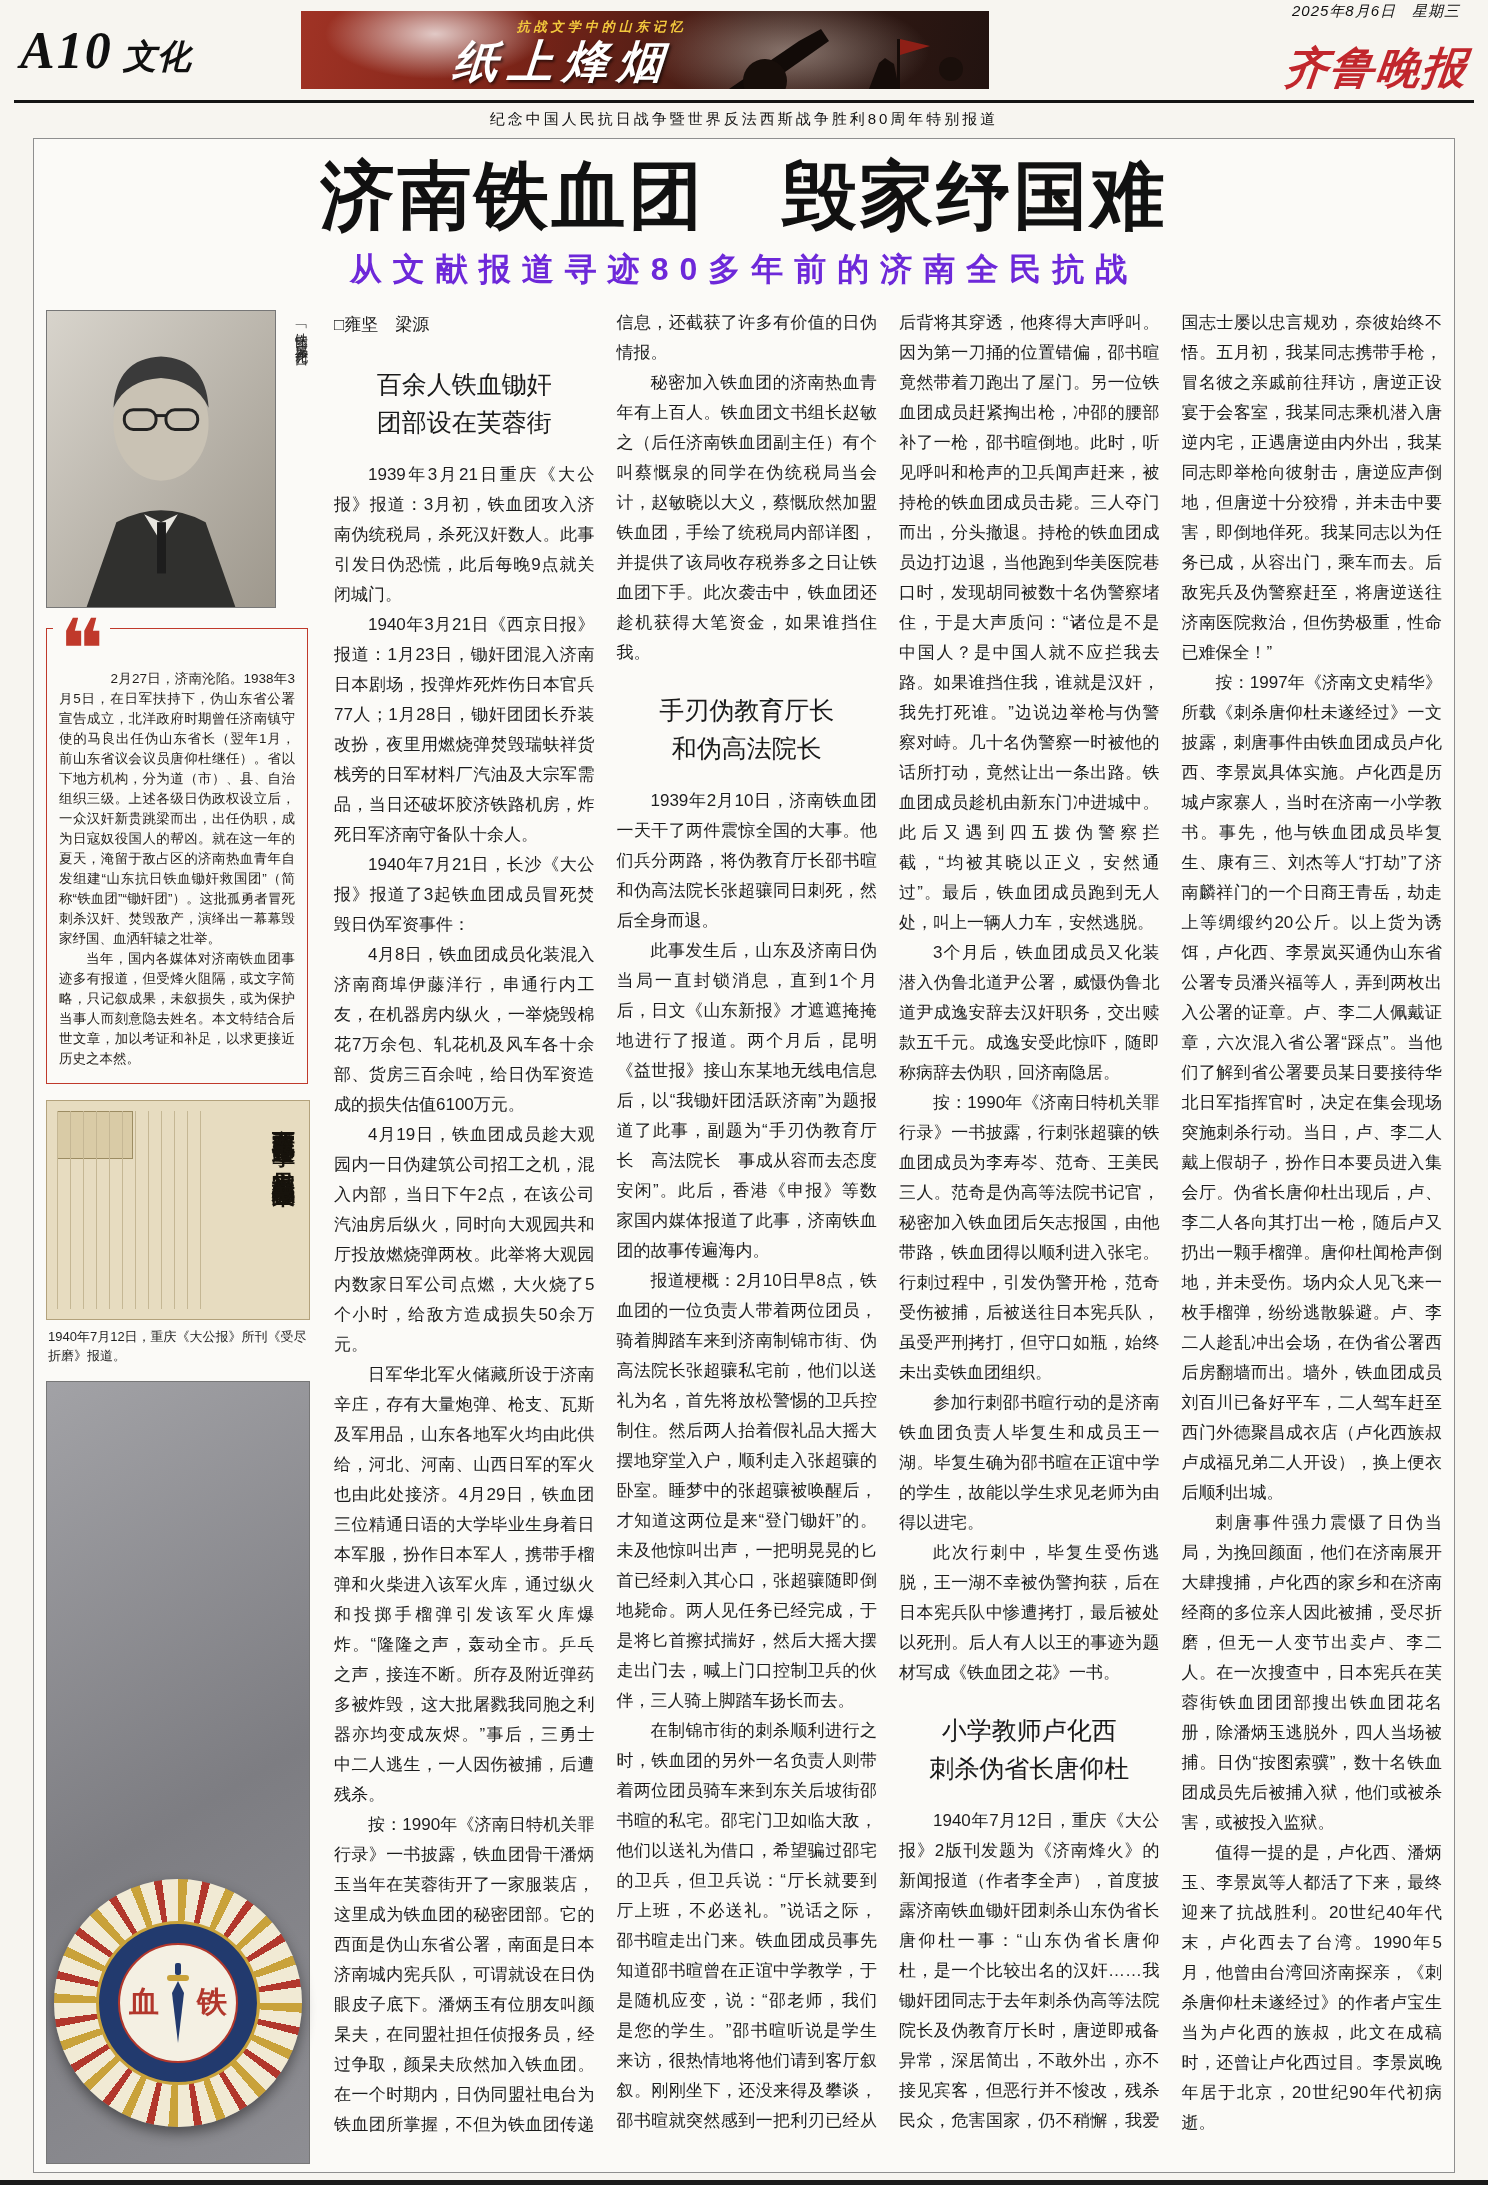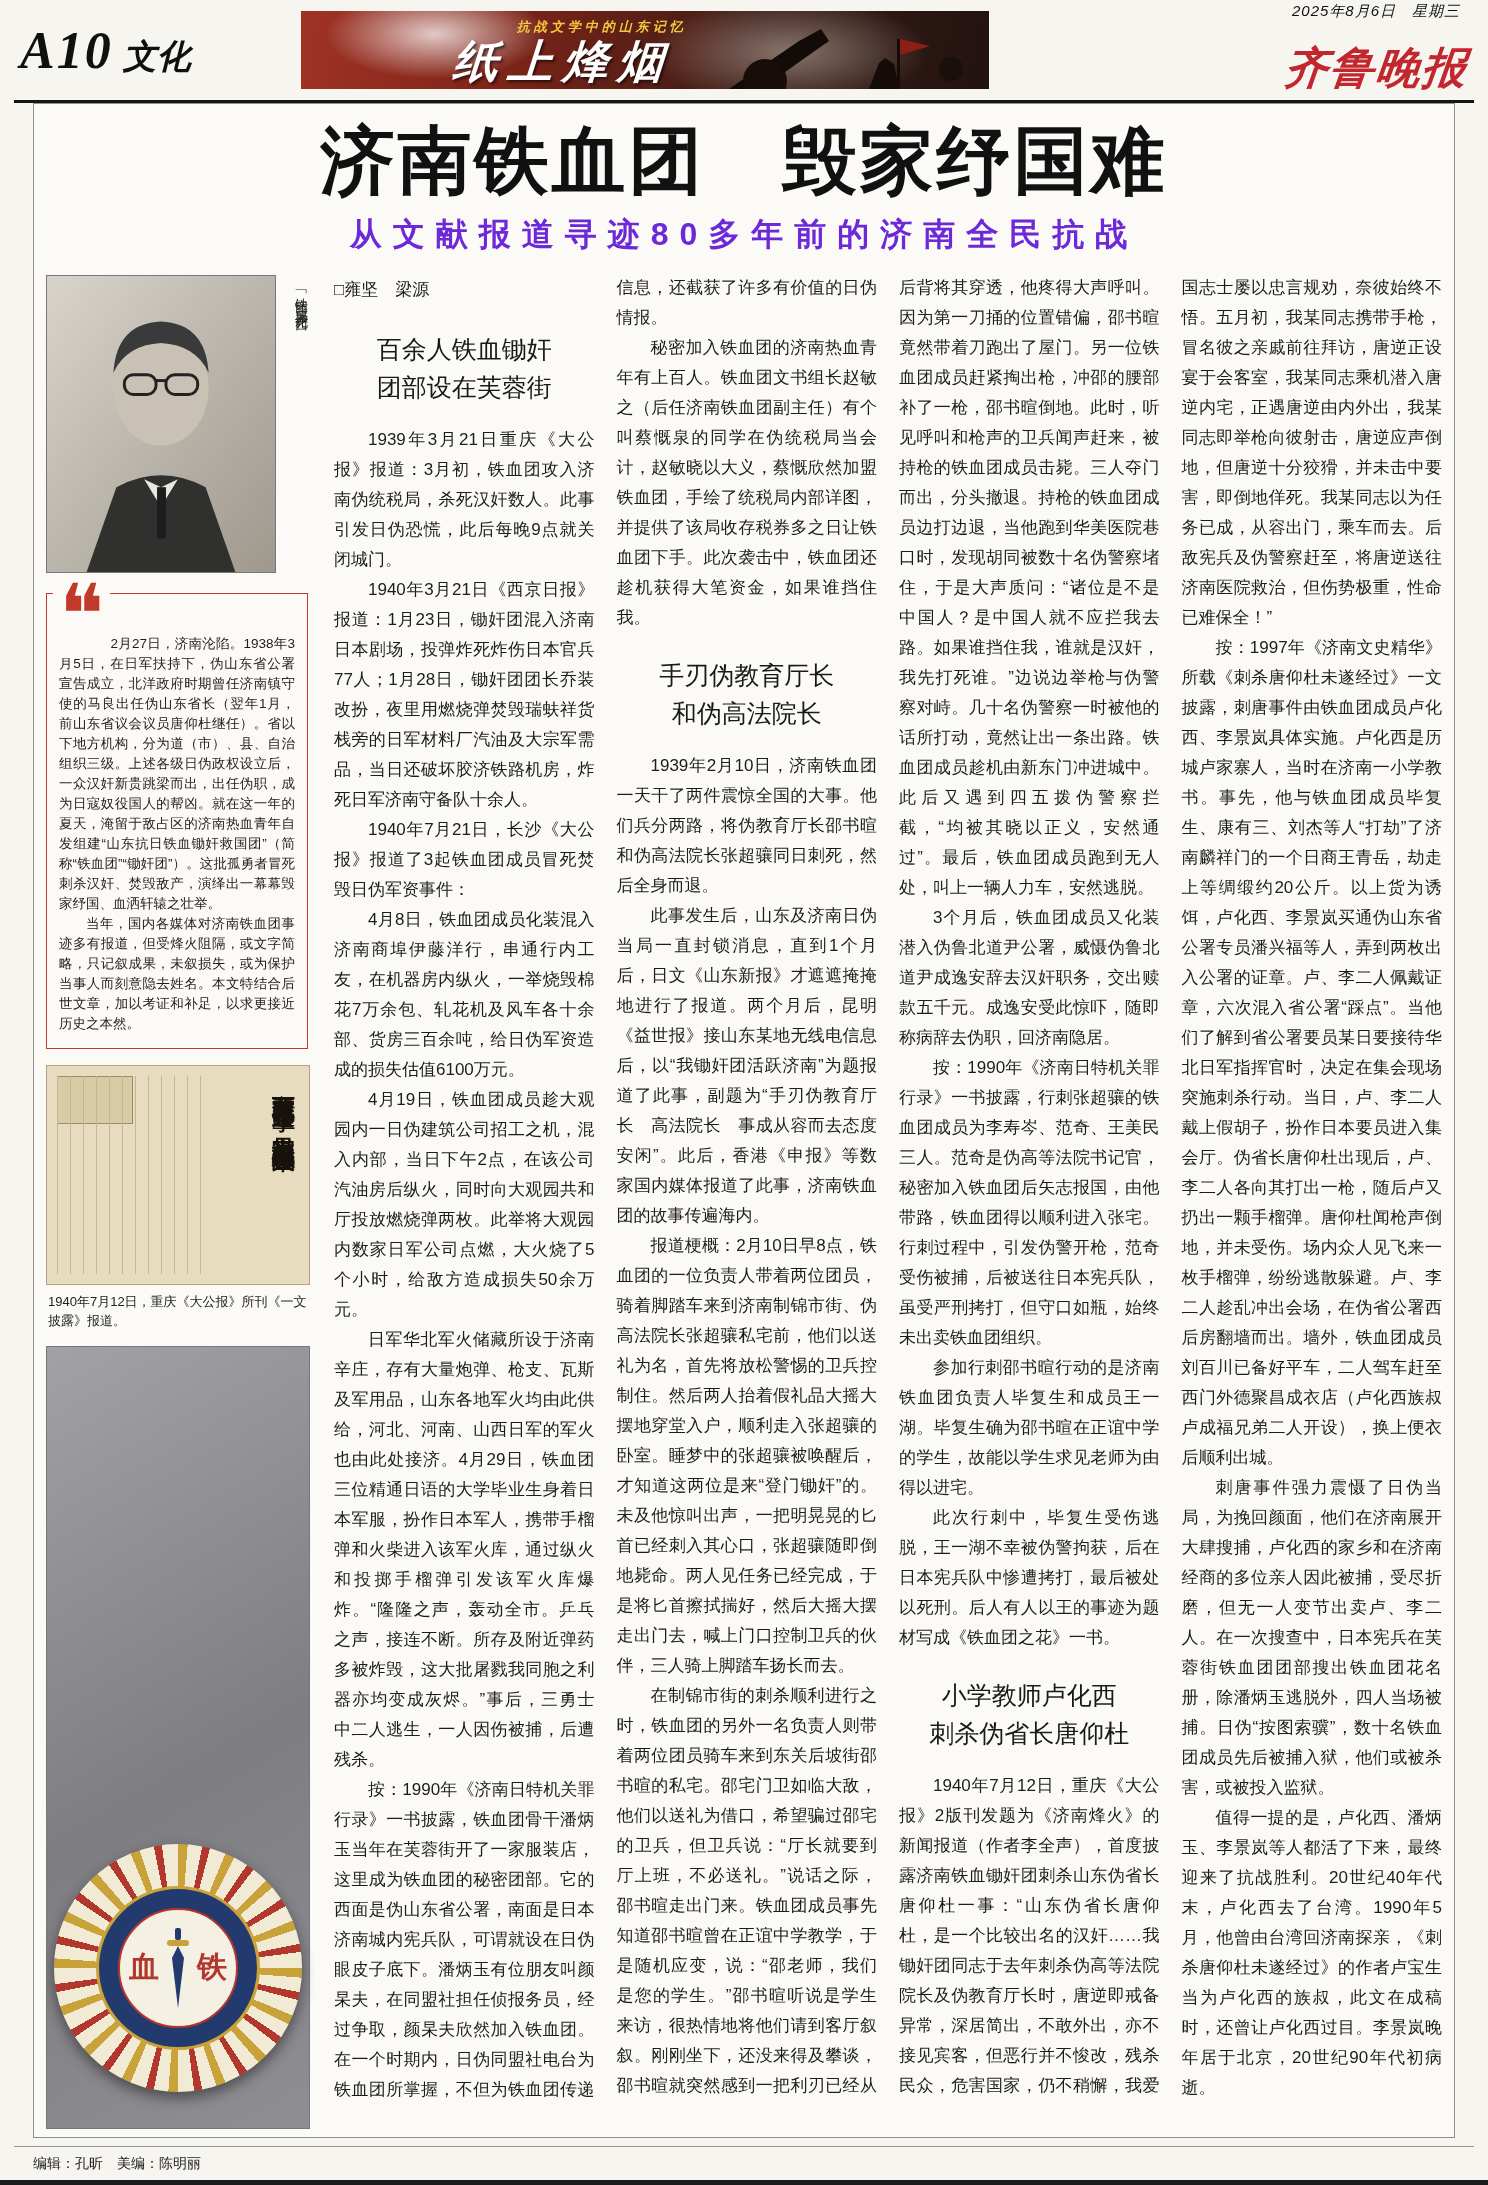--- a/index.html
+++ b/index.html
@@ -98,20 +98,21 @@
       <div class="banner-sub">抗战文学中的山东记忆</div>
       <div class="banner-title">纸上烽烟</div>
     </div>
     <div class="dateline">
       <span class="date-text">2025年8月6日　星期三</span>
       <span class="masthead">齐鲁晚报</span>
     </div>
   </header>
 
   <div class="header-rule"></div>
+  <div class="special-note">纪念中国人民抗日战争暨世界反法西斯战争胜利80周年特别报道</div>
 
   <div class="article-box">
     <h1 class="headline">济南铁血团　毁家纾国难</h1>
     <h2 class="subhead">从文献报道寻迹80多年前的济南全民抗战</h2>
 
     <div class="body-grid">
 
       <aside class="side-col">
 
         <figure class="portrait" style="margin:2px 0 14px;">
@@ -145,21 +146,21 @@
               <p>当年，国内各媒体对济南铁血团事迹多有报道，但受烽火阻隔，或文字简略，只记叙成果，未叙损失，或为保护当事人而刻意隐去姓名。本文特结合后世文章，加以考证和补足，以求更接近历史之本然。</p>
             </div>
         </div>
 
         <figure class="clipping" style="margin:0 0 4px;">
           <div class="clip-img">
             <div class="clip-mast"></div>
             <div class="clip-cols"></div>
             <div class="clip-headline">襄西我軍各路進擊　宜昌近郊殲敵甚衆</div>
           </div>
-          <figcaption class="clip-caption">1940年7月12日，重庆《大公报》所刊《一文披露》报道。</figcaption>
+          <figcaption class="clip-caption">1940年7月12日，重庆《大公报》所刊《受尽折磨》报道。</figcaption>
         </figure>
 
         <div class="medal-photo">
           <div class="medal">
             <div class="medal-ring"></div>
             <div class="medal-core">
               <span class="medal-char">血</span>
               <svg width="22" height="84" viewBox="0 0 22 84">
                 <rect x="8" y="2" width="6" height="12" rx="2" fill="#223a6e"></rect>
                 <rect x="0" y="14" width="22" height="6" rx="3" fill="#c9a23a"></rect>

